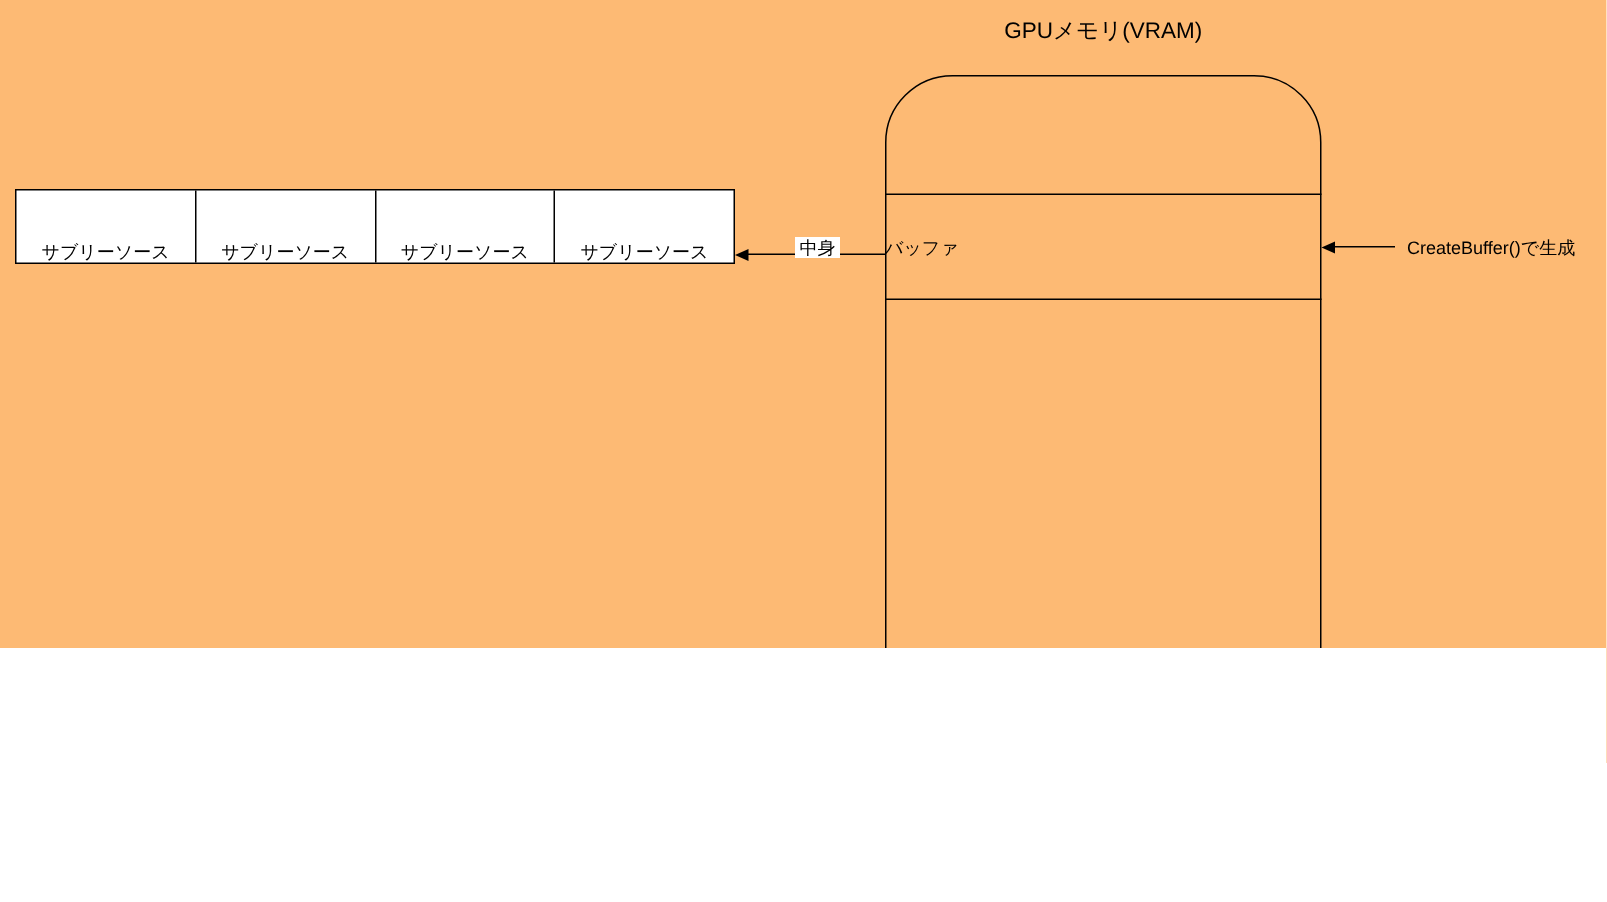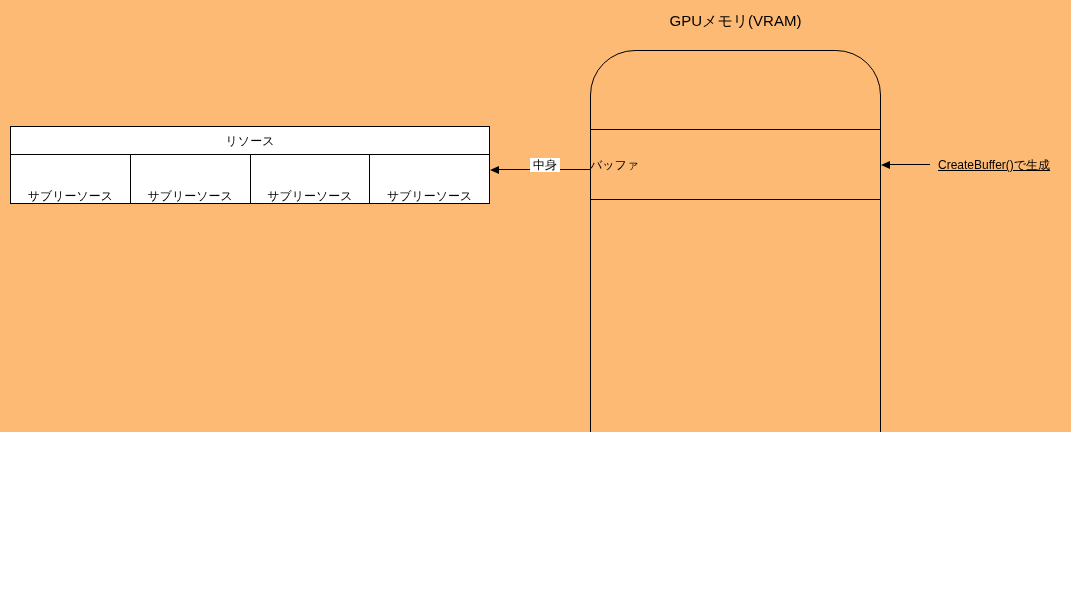--- a/index.html
+++ b/index.html
@@ -111,40 +111,36 @@
     transform: translateX(-50%);
     background: #ffffff;
     padding: 0 3px;
   }
   .createbuf-line { left: 889px; top: 164px; width: 41px; }
   .createbuf-head { left: 881px; top: 161px; }
   .createbuf-label {
     position: absolute;
     left: 938px;
     top: 158px;
-    text-decoration: underline;
   }
 </style>
 </head>
 <body>
 
 <div class="canvas">
 
   <div class="vram-title">GPUメモリ(VRAM)</div>
 
   <div class="vram-box"></div>
 
   <div class="buffer-band">
     <span class="txt">バッファ</span>
   </div>
 
   <div class="res-table">
-    <div class="res-header">
-      <span class="txt">リソース</span>
-    </div>
     <div class="res-cells">
       <div class="res-cell">
         <span class="txt">サブリーソース</span>
       </div>
       <div class="res-cell">
         <span class="txt">サブリーソース</span>
       </div>
       <div class="res-cell">
         <span class="txt">サブリーソース</span>
       </div>

